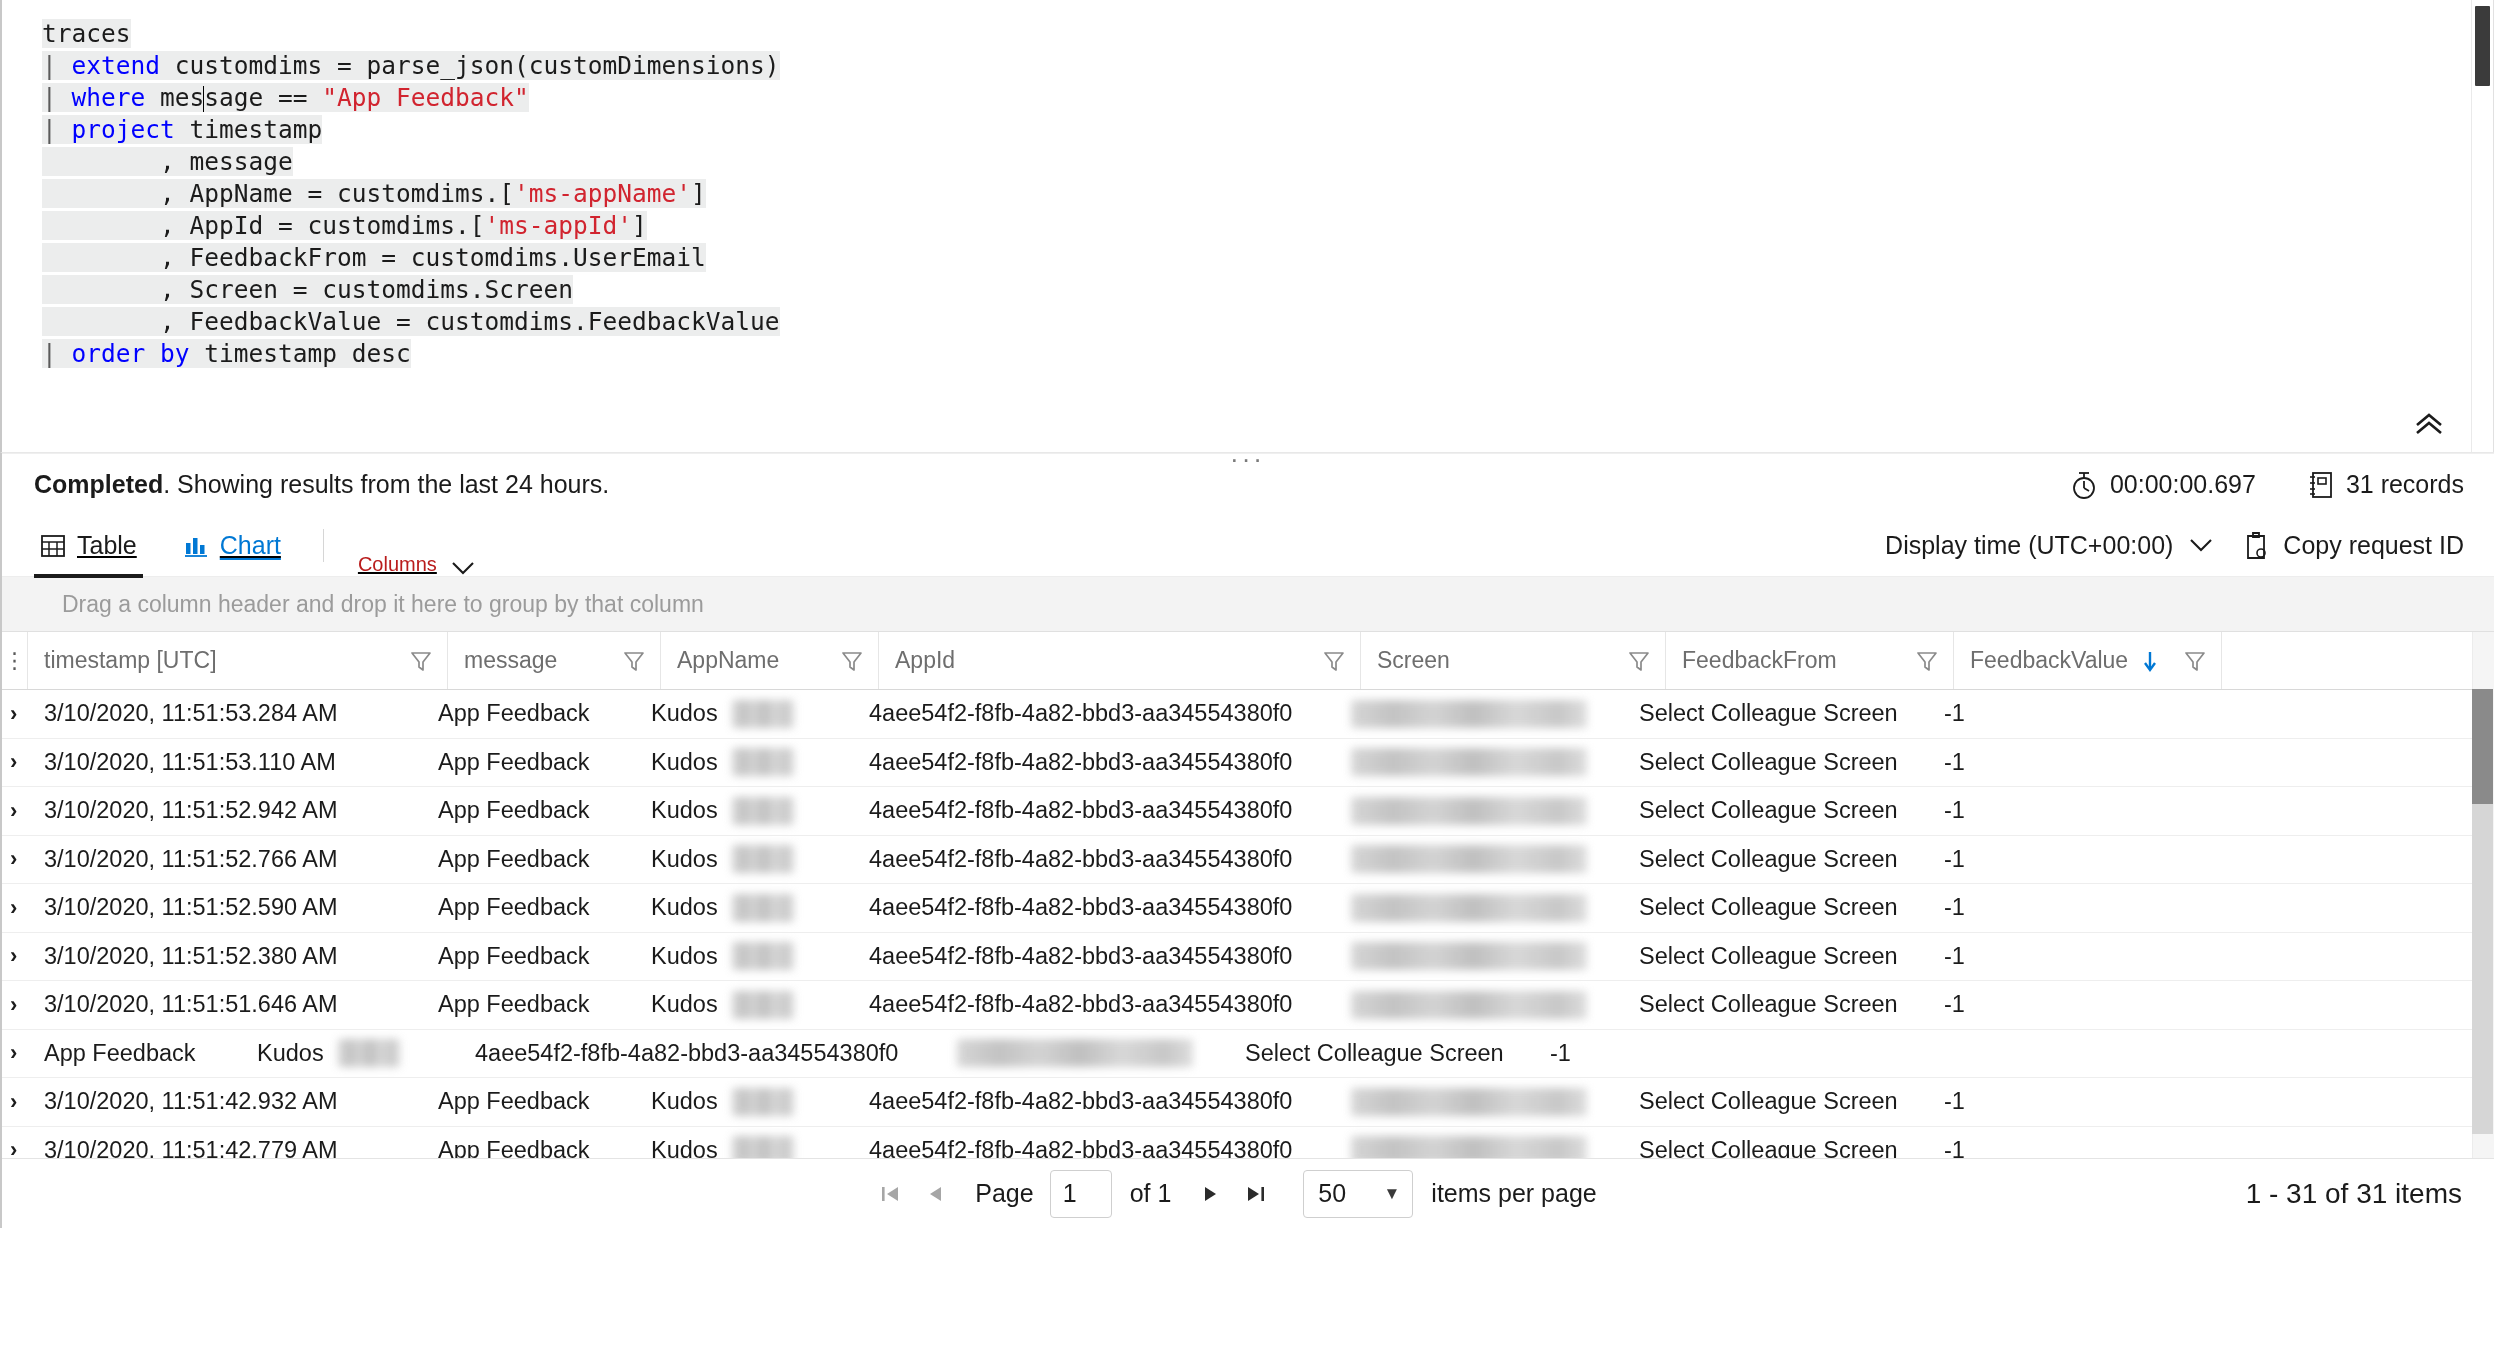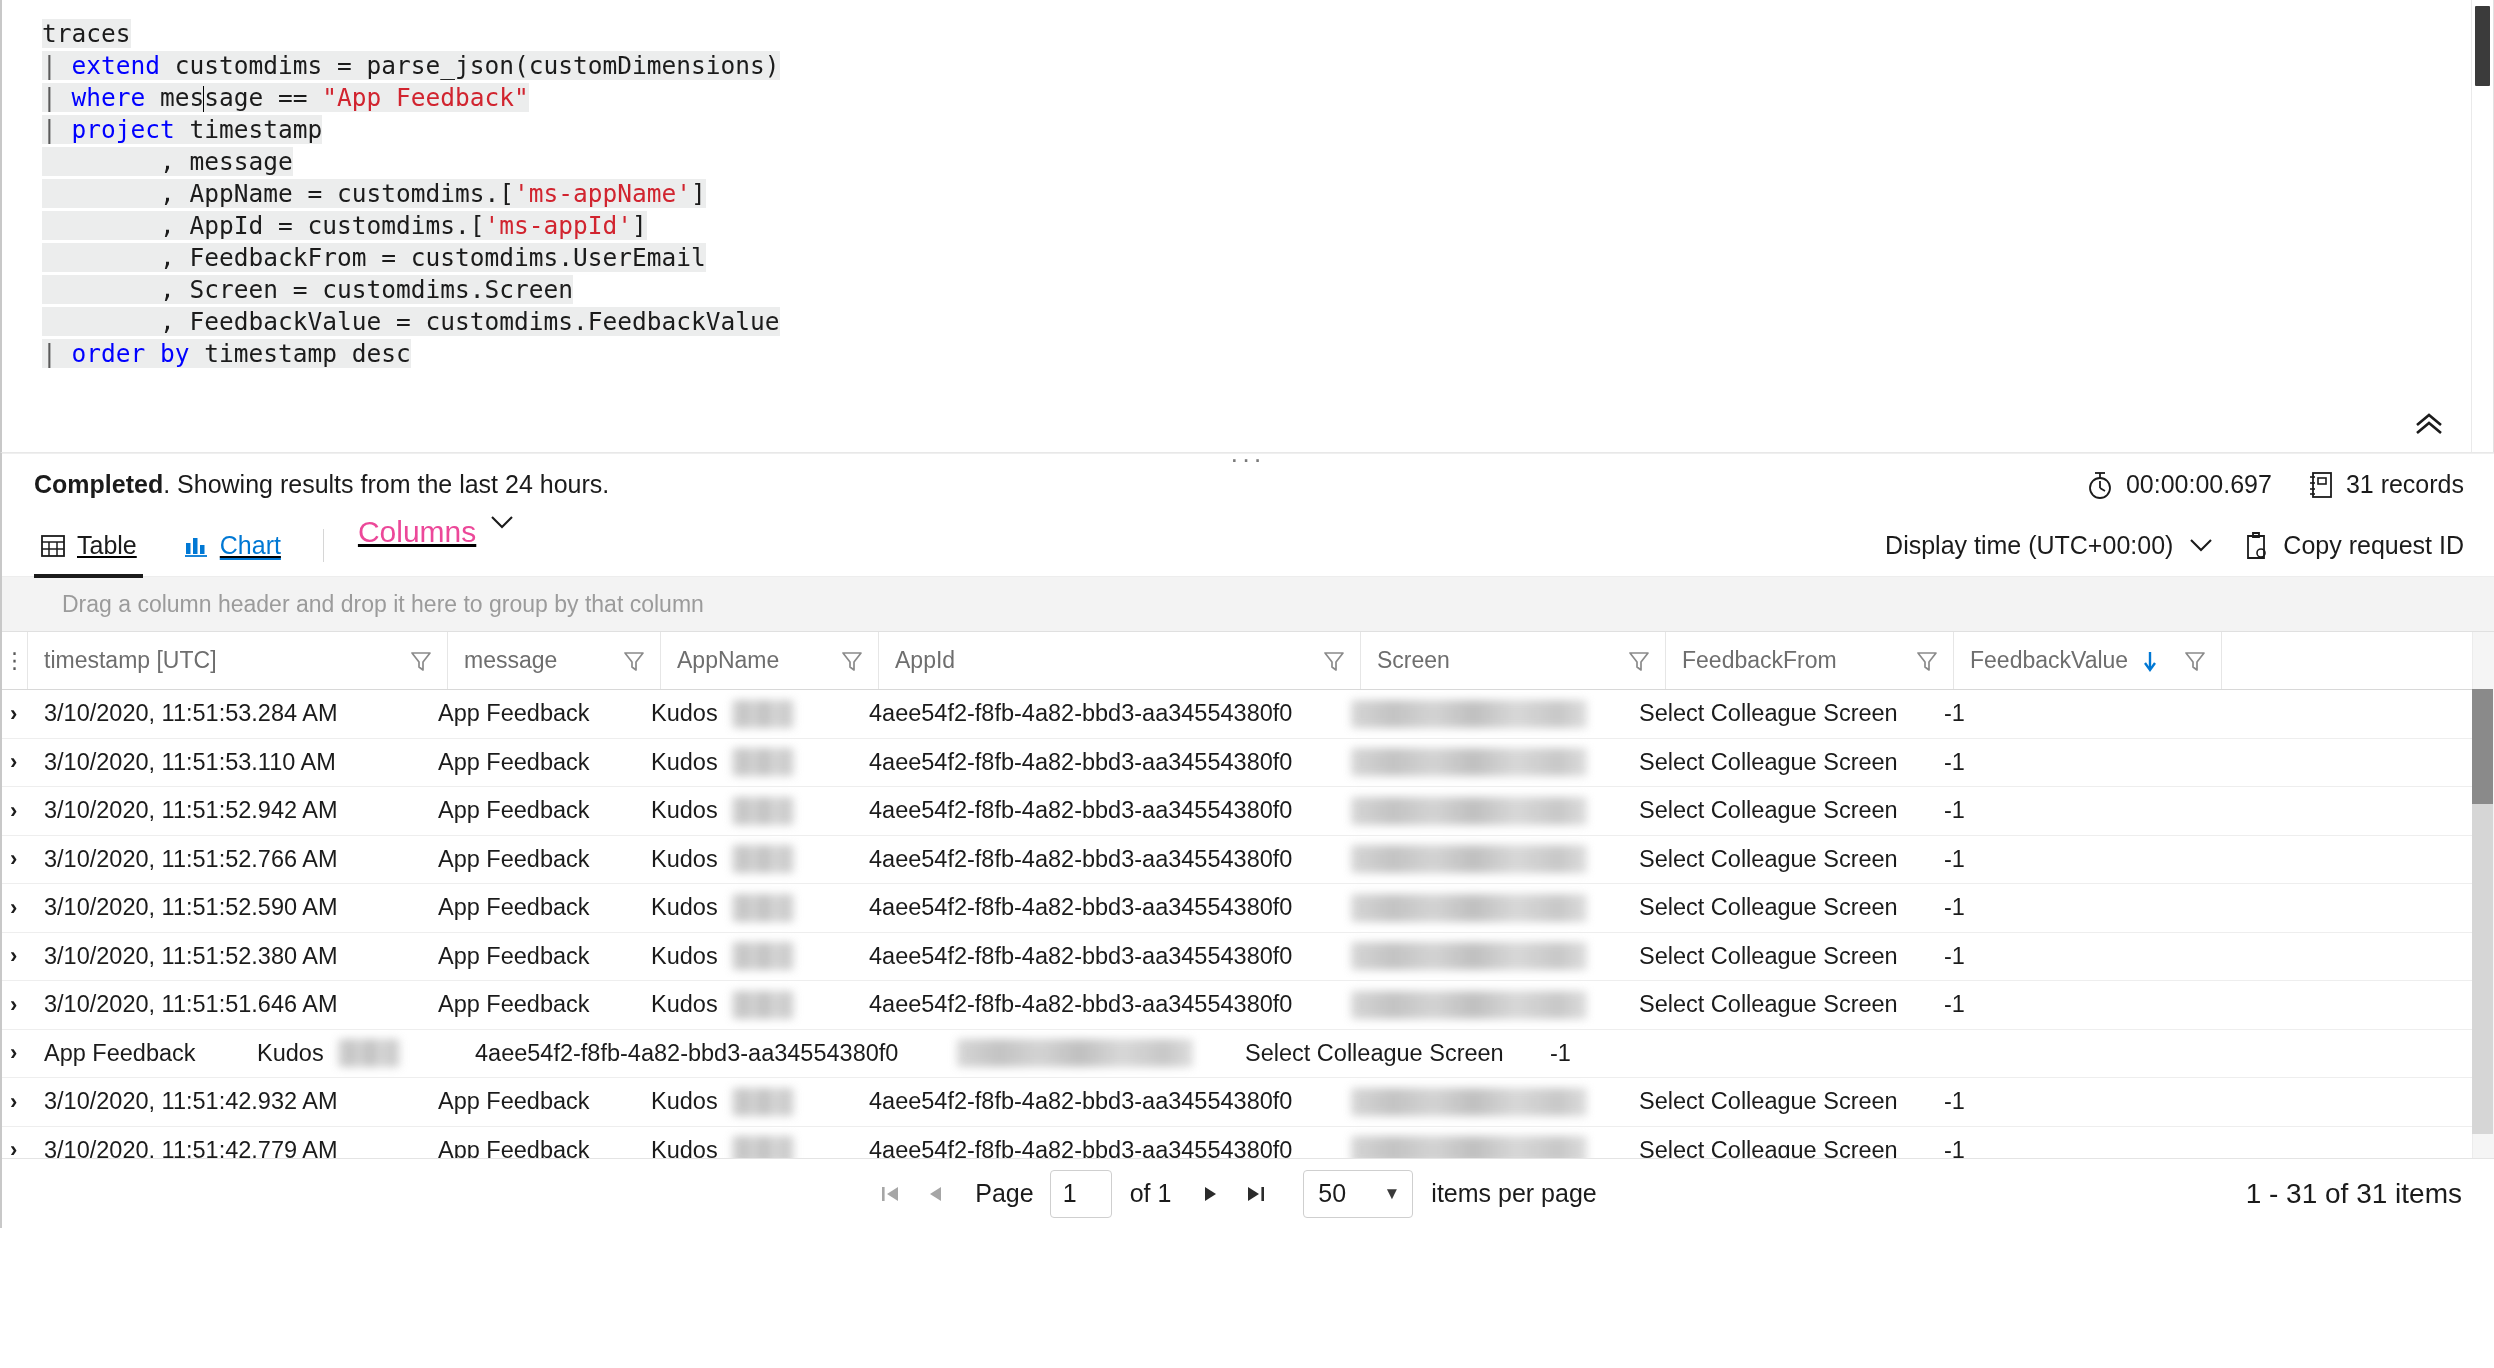--- a/index.html
+++ b/index.html
@@ -76,21 +76,21 @@
 
   .status-bar {
     height: 62px; flex: none;
     display: flex; align-items: center;
     padding: 0 30px 0 32px;
     font-size: 25px; color: #1b1b1b;
     border-top: 1px solid #efefef;
   }
   .status-bar .left { flex: 1; display: flex; align-items: baseline; }
   .status-bar b { font-weight: 700; }
-  .status-bar .right { display: flex; align-items: center; gap: 8px; }
+  .status-bar .right { display: flex; align-items: center; gap: 24px; }
   .stat-item { display: flex; align-items: center; gap: 12px; font-size: 25px; color: #1b1b1b; }
   .stat-item + .stat-item { margin-left: 28px; }
 
   
   .tabs-row {
     height: 62px; flex: none;
     display: flex; align-items: stretch;
     padding: 0 30px 0 32px;
     border-bottom: 1px solid #ededed;
   }
@@ -100,22 +100,22 @@
     padding: 0 6px; margin-right: 34px;
     font-size: 25px; color: #1b1b1b; cursor: pointer;
     border-bottom: 4px solid transparent;
     position: relative; top: 2px;
   }
   .tab.active { border-bottom-color: #1b1b1b; font-weight: 400; }
   .tab.link { color: #0078d4; }
   .tab.link .tab-label { text-decoration: underline; text-underline-offset: 4px; }
   .vdivider { width: 1px; background: #d6d6d6; margin: 14px 30px 14px 2px; }
   .columns-btn {
-    display: flex; align-items: flex-start; gap: 14px;
-    font-size: 30px; color: #ec4899; cursor: pointer; padding: 0 4px;
+    display: flex; align-items: flex-end; gap: 14px;
+    font-size: 20px; color: #b91c1c; cursor: pointer; padding: 0 4px;
   }
   .tabs-right { display: flex; align-items: center; gap: 30px; }
   .display-time {
     display: flex; align-items: center; gap: 16px;
     font-size: 25px; color: #1b1b1b; cursor: pointer;
   }
   .copy-req {
     display: flex; align-items: center; gap: 14px;
     font-size: 25px; color: #1b1b1b; cursor: pointer;
   }

